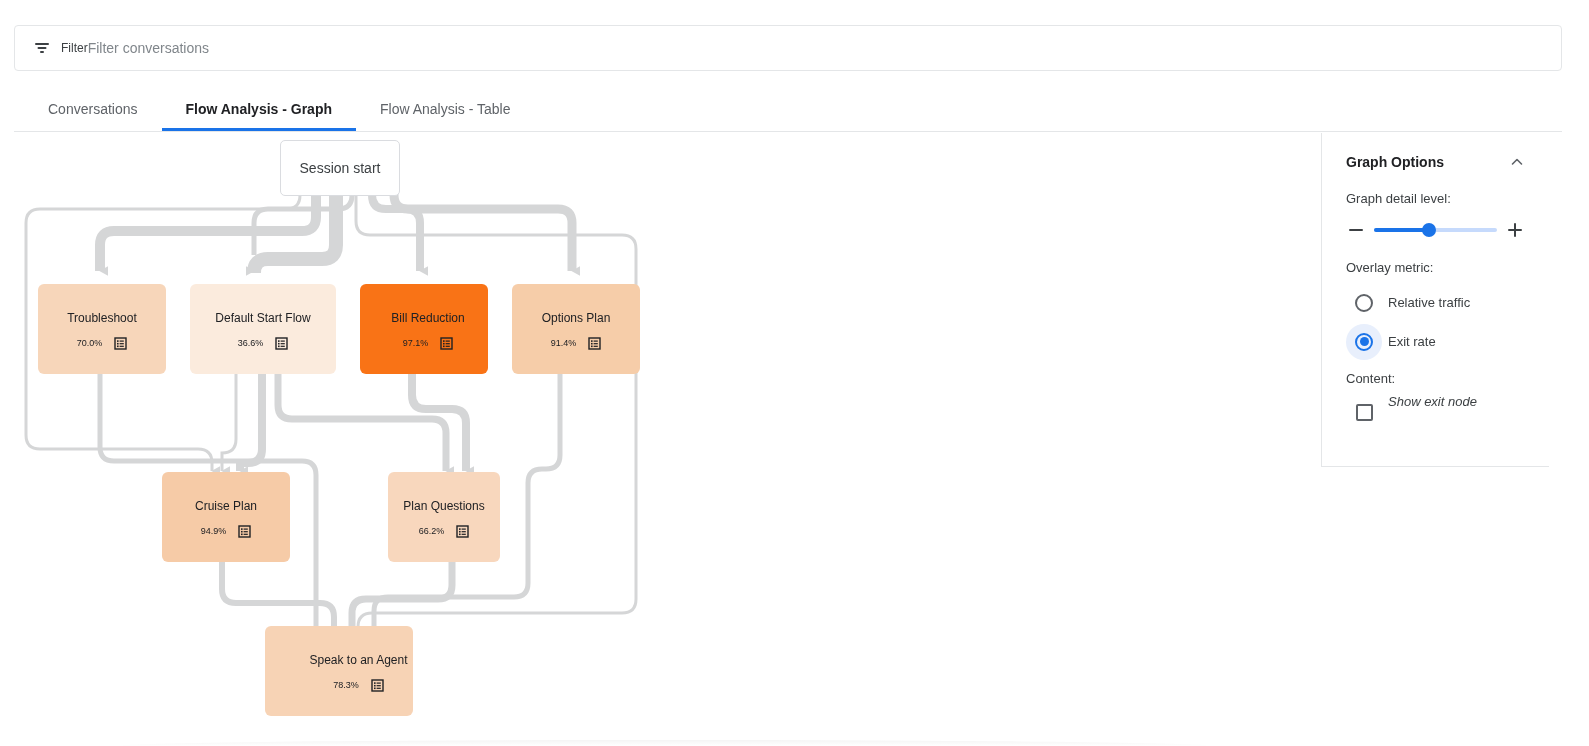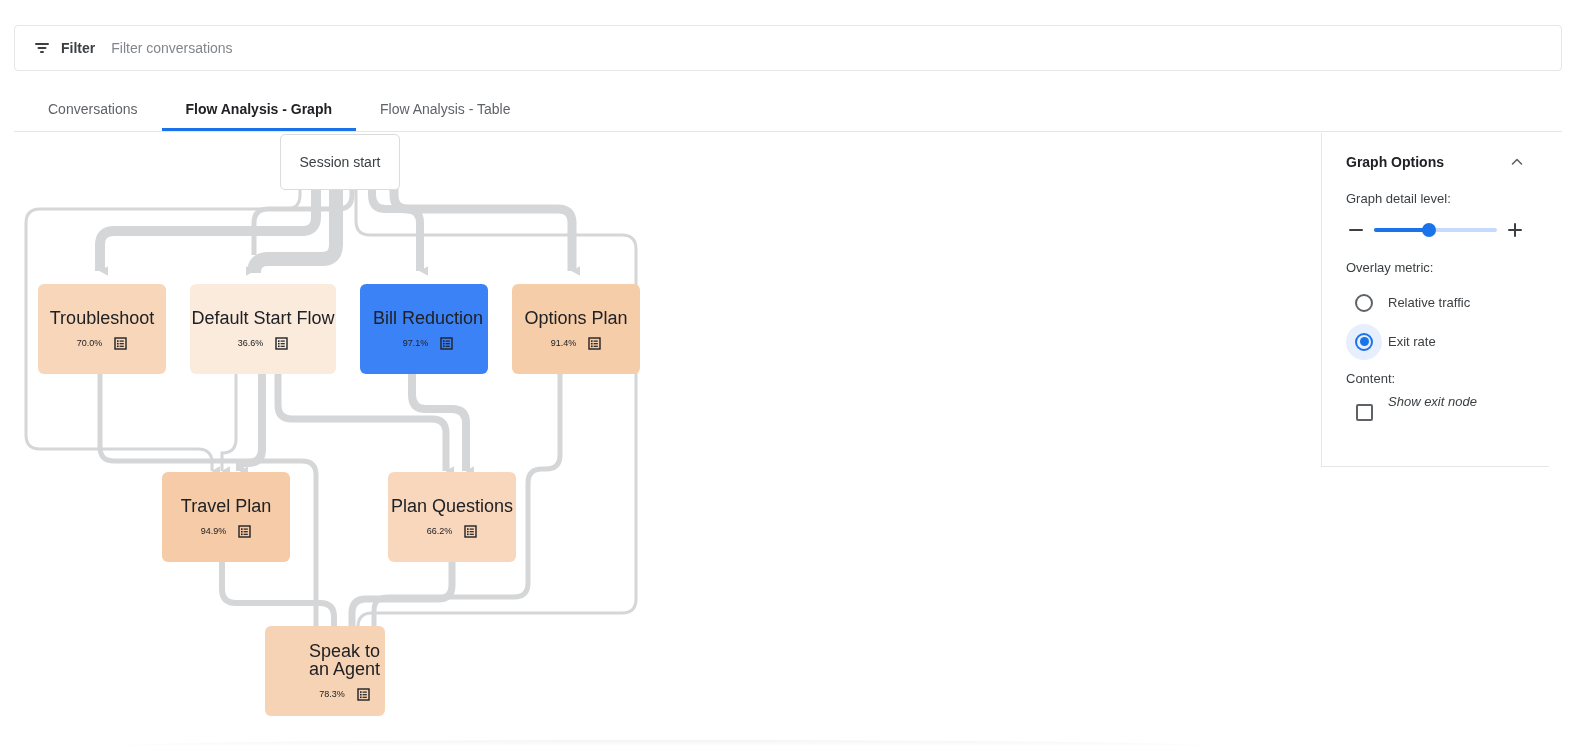--- a/index.html
+++ b/index.html
@@ -31,24 +31,23 @@
     align-items: center;
     padding-left: 18px;
   }
   .filter-icon {
     width: 18px;
     height: 18px;
     margin-right: 10px;
     display: block;
   }
   .filter-label {
-    font-size: 14px;
-    font-weight: bold;
+    font-size: 12px;
+    font-weight: normal;
     color: #3c4043;
-    margin-right: 16px;
   }
   .filter-placeholder {
     font-size: 14px;
     color: #80868b;
     text-align: center;
   }
 
   
   .tabs {
     position: absolute;
@@ -97,21 +96,21 @@
     position: absolute;
     border-radius: 6px;
     box-sizing: border-box;
     display: flex;
     flex-direction: column;
     align-items: center;
     justify-content: center;
     cursor: pointer;
   }
   .node-title {
-    font-size: 18px;
+    font-size: 12px;
     color: #202124;
     text-align: center;
     line-height: 18px;
   }
   .node-metric-row {
     display: flex;
     align-items: center;
     justify-content: center;
     margin-top: 10px;
   }
@@ -346,21 +345,21 @@
       <path d="M 100 240 L 100 314 Q 100 328 114 328 L 302 328 Q 316 328 316 342 L 316 508" stroke-width="5" marker-end="url(#ah)"></path>
 
       <path d="M 222 428 L 222 456 Q 222 470 236 470 L 320 470 Q 334 470 334 484 L 334 508" stroke-width="6" marker-end="url(#ah)"></path>
 
       <path d="M 452 428 L 452 452 Q 452 466 438 466 L 366 466 Q 352 466 352 480 L 352 508" stroke-width="7" marker-end="url(#ah)"></path>
 
       <path d="M 560 240 L 560 322 Q 560 336 546 336 L 542 336 Q 528 336 528 350 L 528 450 Q 528 464 514 464 L 388 464 Q 374 464 374 478 L 374 508" stroke-width="5" marker-end="url(#ah)"></path>
     </g>
   </svg>
 
-  <div class="start-node" style="left:280px; top:1px; width:118px; height:54px;">
+  <div class="start-node" style="left:280px; top:7px; width:118px; height:54px;">
     <span class="start-node-label">Session start</span>
   </div>
 
   <div class="node" style="left:38px; top:151px; width:128px; height:90px; background:#f7d6ba;">
     <span class="node-title">Troubleshoot</span>
     <span class="node-metric-row">
       <span class="node-metric">70.0%</span>
       <svg class="list-icon" width="13" height="13" viewBox="0 0 13 13">
         <rect x="1" y="1" width="11" height="11" fill="none" stroke="#202124" stroke-width="1.4"></rect>
         <rect x="3" y="3.3" width="1.6" height="1.6" fill="#202124"></rect>
@@ -382,21 +381,21 @@
         <rect x="3" y="3.3" width="1.6" height="1.6" fill="#202124"></rect>
         <rect x="3" y="5.9" width="1.6" height="1.6" fill="#202124"></rect>
         <rect x="3" y="8.5" width="1.6" height="1.6" fill="#202124"></rect>
         <rect x="5.6" y="3.5" width="4.2" height="1.2" fill="#202124"></rect>
         <rect x="5.6" y="6.1" width="4.2" height="1.2" fill="#202124"></rect>
         <rect x="5.6" y="8.7" width="4.2" height="1.2" fill="#202124"></rect>
       </svg>
     </span>
   </div>
 
-  <div class="node" style="left:360px; top:151px; width:128px; height:90px; background:#3b82f6;padding-left:8px;">
+  <div class="node" style="left:360px; top:151px; width:128px; height:90px; background:#f97316;padding-left:8px;">
     <span class="node-title">Bill Reduction</span>
     <span class="node-metric-row">
       <span class="node-metric">97.1%</span>
       <svg class="list-icon" width="13" height="13" viewBox="0 0 13 13">
         <rect x="1" y="1" width="11" height="11" fill="none" stroke="#202124" stroke-width="1.4"></rect>
         <rect x="3" y="3.3" width="1.6" height="1.6" fill="#202124"></rect>
         <rect x="3" y="5.9" width="1.6" height="1.6" fill="#202124"></rect>
         <rect x="3" y="8.5" width="1.6" height="1.6" fill="#202124"></rect>
         <rect x="5.6" y="3.5" width="4.2" height="1.2" fill="#202124"></rect>
         <rect x="5.6" y="6.1" width="4.2" height="1.2" fill="#202124"></rect>
@@ -415,52 +414,52 @@
         <rect x="3" y="5.9" width="1.6" height="1.6" fill="#202124"></rect>
         <rect x="3" y="8.5" width="1.6" height="1.6" fill="#202124"></rect>
         <rect x="5.6" y="3.5" width="4.2" height="1.2" fill="#202124"></rect>
         <rect x="5.6" y="6.1" width="4.2" height="1.2" fill="#202124"></rect>
         <rect x="5.6" y="8.7" width="4.2" height="1.2" fill="#202124"></rect>
       </svg>
     </span>
   </div>
 
   <div class="node" style="left:162px; top:339px; width:128px; height:90px; background:#f6cba7;">
-    <span class="node-title">Travel Plan</span>
+    <span class="node-title">Cruise Plan</span>
     <span class="node-metric-row">
       <span class="node-metric">94.9%</span>
       <svg class="list-icon" width="13" height="13" viewBox="0 0 13 13">
         <rect x="1" y="1" width="11" height="11" fill="none" stroke="#202124" stroke-width="1.4"></rect>
         <rect x="3" y="3.3" width="1.6" height="1.6" fill="#202124"></rect>
         <rect x="3" y="5.9" width="1.6" height="1.6" fill="#202124"></rect>
         <rect x="3" y="8.5" width="1.6" height="1.6" fill="#202124"></rect>
         <rect x="5.6" y="3.5" width="4.2" height="1.2" fill="#202124"></rect>
         <rect x="5.6" y="6.1" width="4.2" height="1.2" fill="#202124"></rect>
         <rect x="5.6" y="8.7" width="4.2" height="1.2" fill="#202124"></rect>
       </svg>
     </span>
   </div>
 
-  <div class="node" style="left:388px; top:339px; width:128px; height:90px; background:#f8d7bd;">
+  <div class="node" style="left:388px; top:339px; width:112px; height:90px; background:#f8d7bd;">
     <span class="node-title">Plan Questions</span>
     <span class="node-metric-row">
       <span class="node-metric">66.2%</span>
       <svg class="list-icon" width="13" height="13" viewBox="0 0 13 13">
         <rect x="1" y="1" width="11" height="11" fill="none" stroke="#202124" stroke-width="1.4"></rect>
         <rect x="3" y="3.3" width="1.6" height="1.6" fill="#202124"></rect>
         <rect x="3" y="5.9" width="1.6" height="1.6" fill="#202124"></rect>
         <rect x="3" y="8.5" width="1.6" height="1.6" fill="#202124"></rect>
         <rect x="5.6" y="3.5" width="4.2" height="1.2" fill="#202124"></rect>
         <rect x="5.6" y="6.1" width="4.2" height="1.2" fill="#202124"></rect>
         <rect x="5.6" y="8.7" width="4.2" height="1.2" fill="#202124"></rect>
       </svg>
     </span>
   </div>
 
-  <div class="node" style="left:265px; top:493px; width:120px; height:90px; background:#f7d3b5;padding-left:39px;">
+  <div class="node" style="left:265px; top:493px; width:148px; height:90px; background:#f7d3b5;padding-left:39px;">
     <span class="node-title">Speak to an Agent</span>
     <span class="node-metric-row">
       <span class="node-metric">78.3%</span>
       <svg class="list-icon" width="13" height="13" viewBox="0 0 13 13">
         <rect x="1" y="1" width="11" height="11" fill="none" stroke="#202124" stroke-width="1.4"></rect>
         <rect x="3" y="3.3" width="1.6" height="1.6" fill="#202124"></rect>
         <rect x="3" y="5.9" width="1.6" height="1.6" fill="#202124"></rect>
         <rect x="3" y="8.5" width="1.6" height="1.6" fill="#202124"></rect>
         <rect x="5.6" y="3.5" width="4.2" height="1.2" fill="#202124"></rect>
         <rect x="5.6" y="6.1" width="4.2" height="1.2" fill="#202124"></rect>

